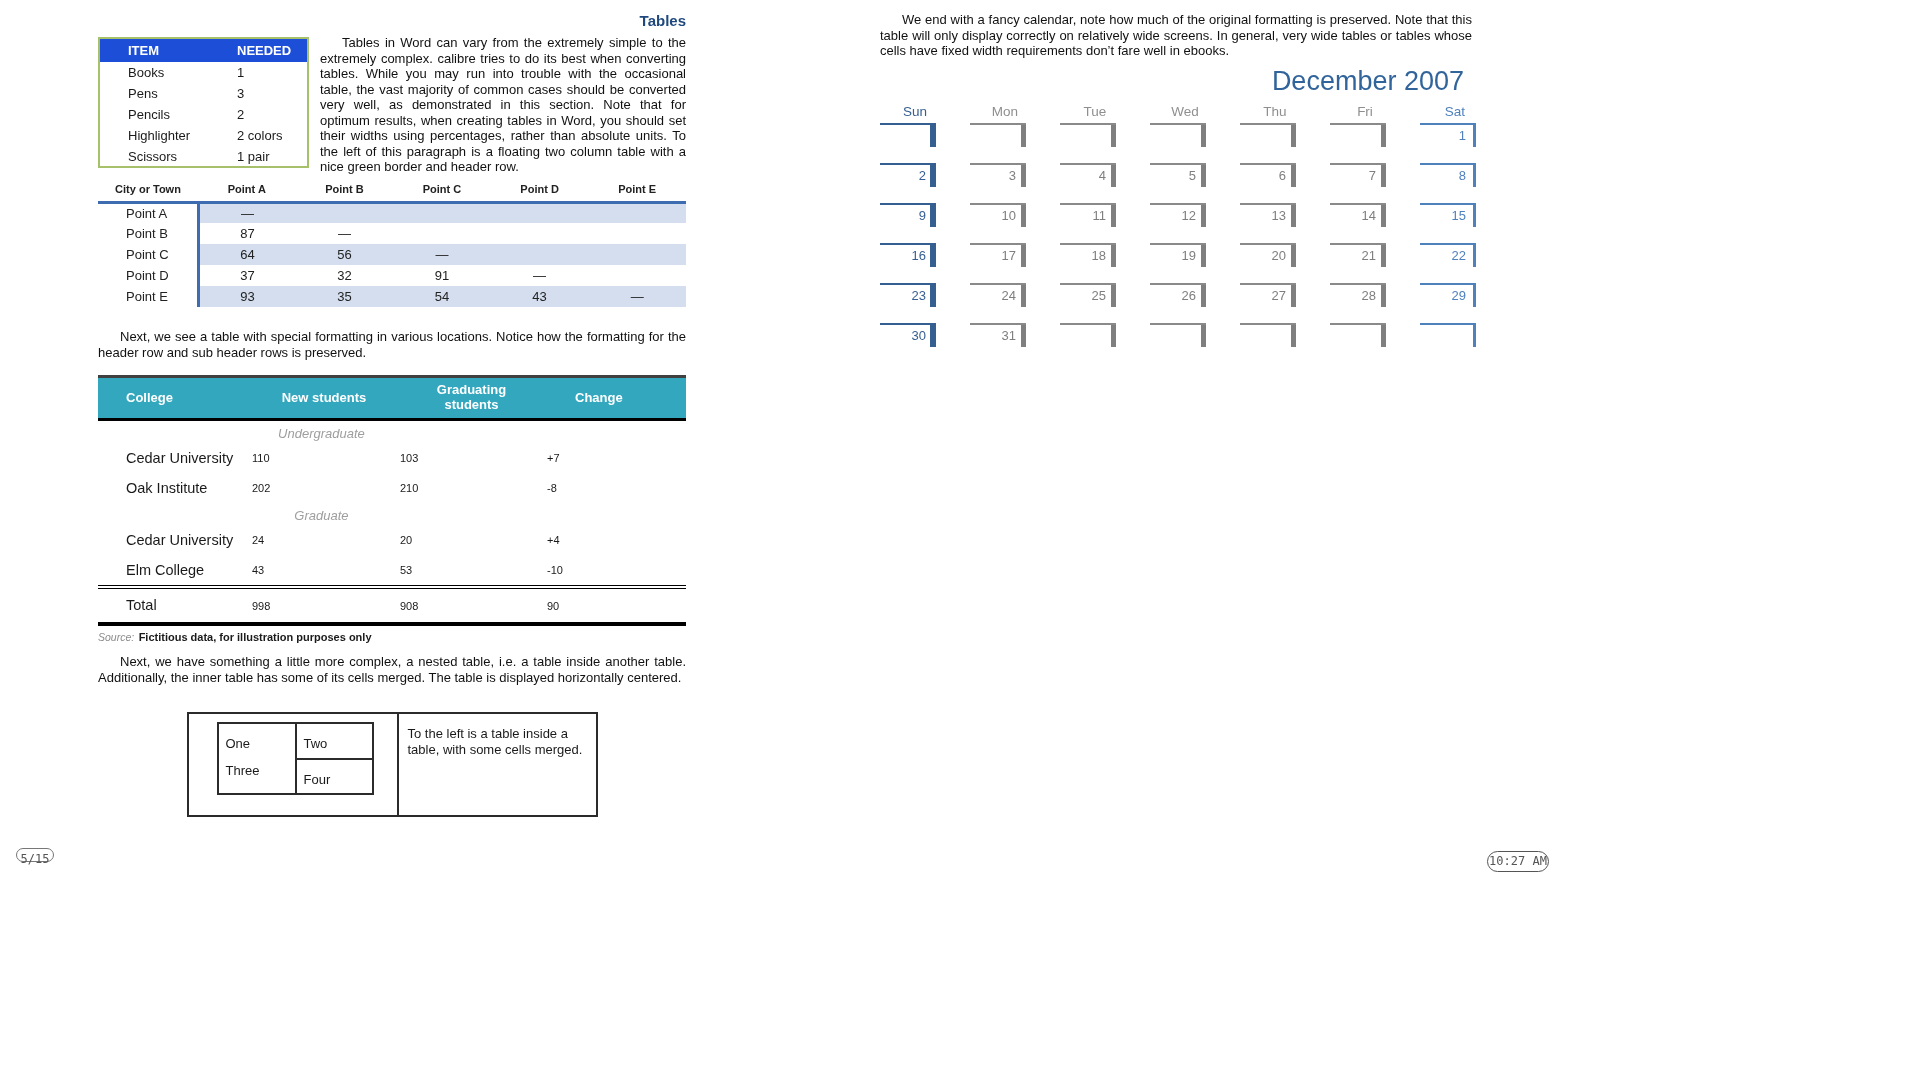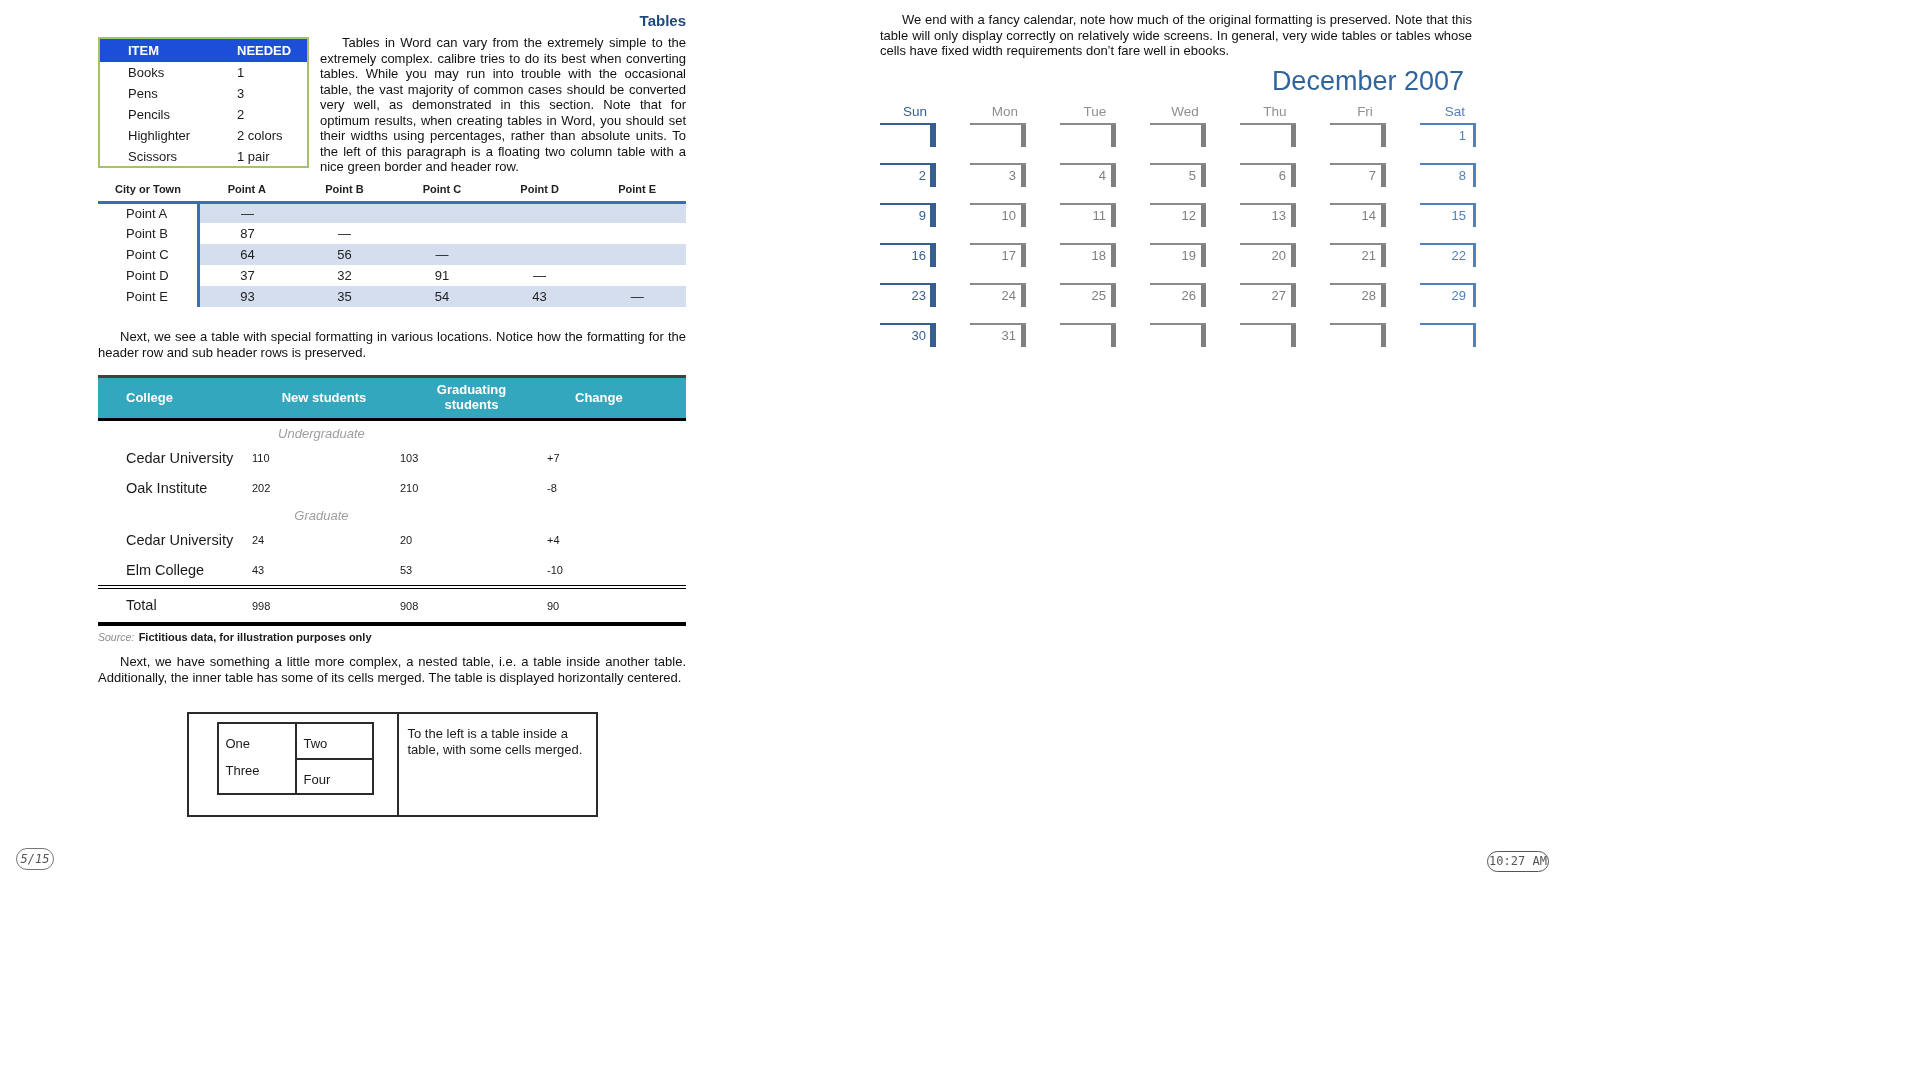--- a/index.html
+++ b/index.html
@@ -75,21 +75,21 @@
   .c-wk { color: #7f7f7f; border-color: #8a8a8a; }
   .c-wk .bar { background: #7f7f7f; }
   .c-sat { color: #4f81bd; border-color: #4f81bd; }
   .c-sat .bar { background: #4f81bd; width: 3px; }
   .day-name.c-sun, .day-name.c-sat { border: none; }
   .day-name.c-wk { color: #8f8f8f; border: none; }
 
   
   .badge { position: absolute; font-family: "DejaVu Sans Mono", monospace; color: #555;
            border: 1px solid #777; border-radius: 11px; background: #fff; text-align: center; }
-  .page-badge  { left: 16px;  top: 848px; width: 38px; height: 22px; font-size: 12px; line-height: 20px; font-style: italic; }
+  .page-badge  { left: 16px;  top: 848px; width: 38px; height: 14px; font-size: 12px; line-height: 20px; }
   .clock-badge { left: 1487px; top: 851px; width: 62px; height: 21px; font-size: 12px; line-height: 19px; border-color: #555; }
 </style>
 </head>
 <body>
 
 <div class="canvas">
 
   <div class="page left-page">
 
     <div class="section-title">Tables</div>

